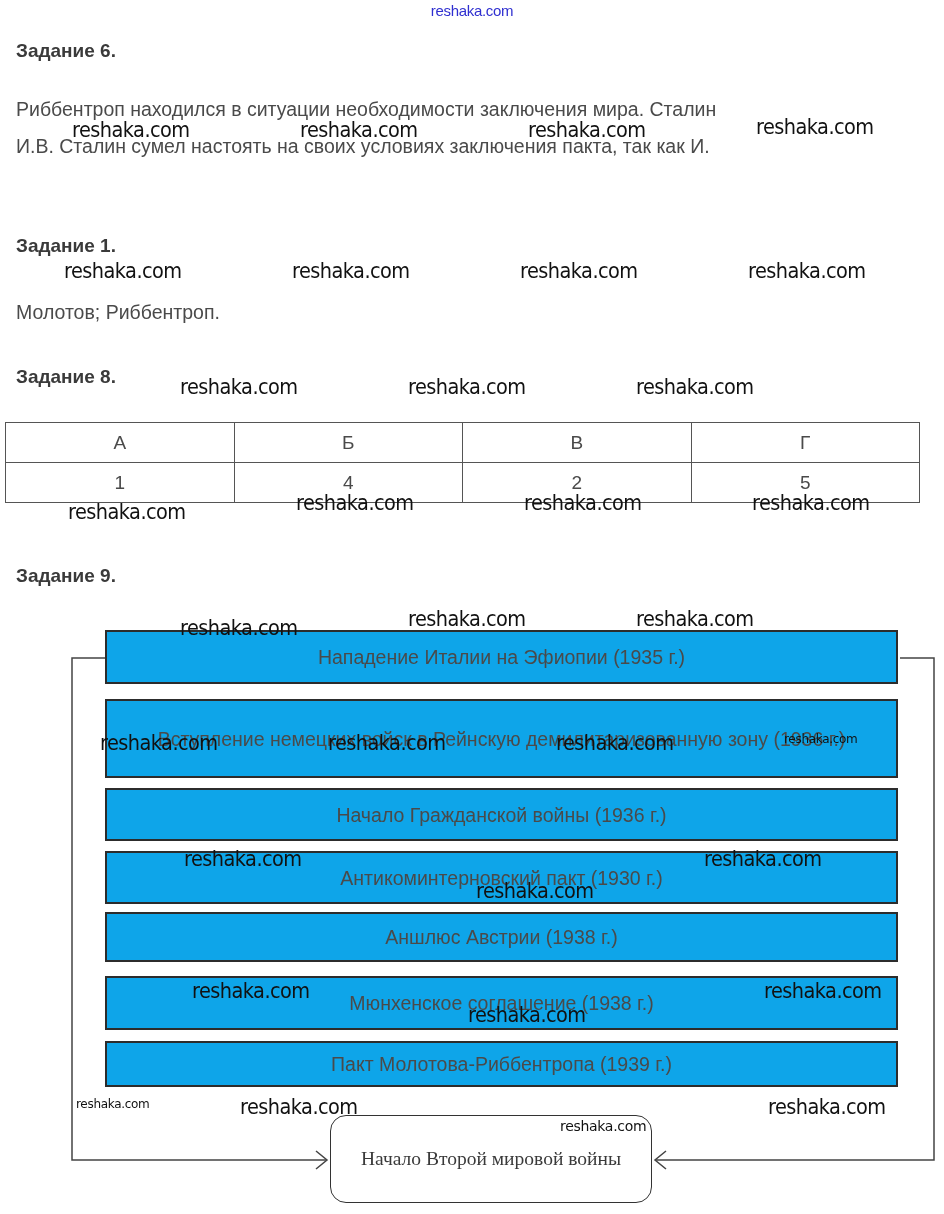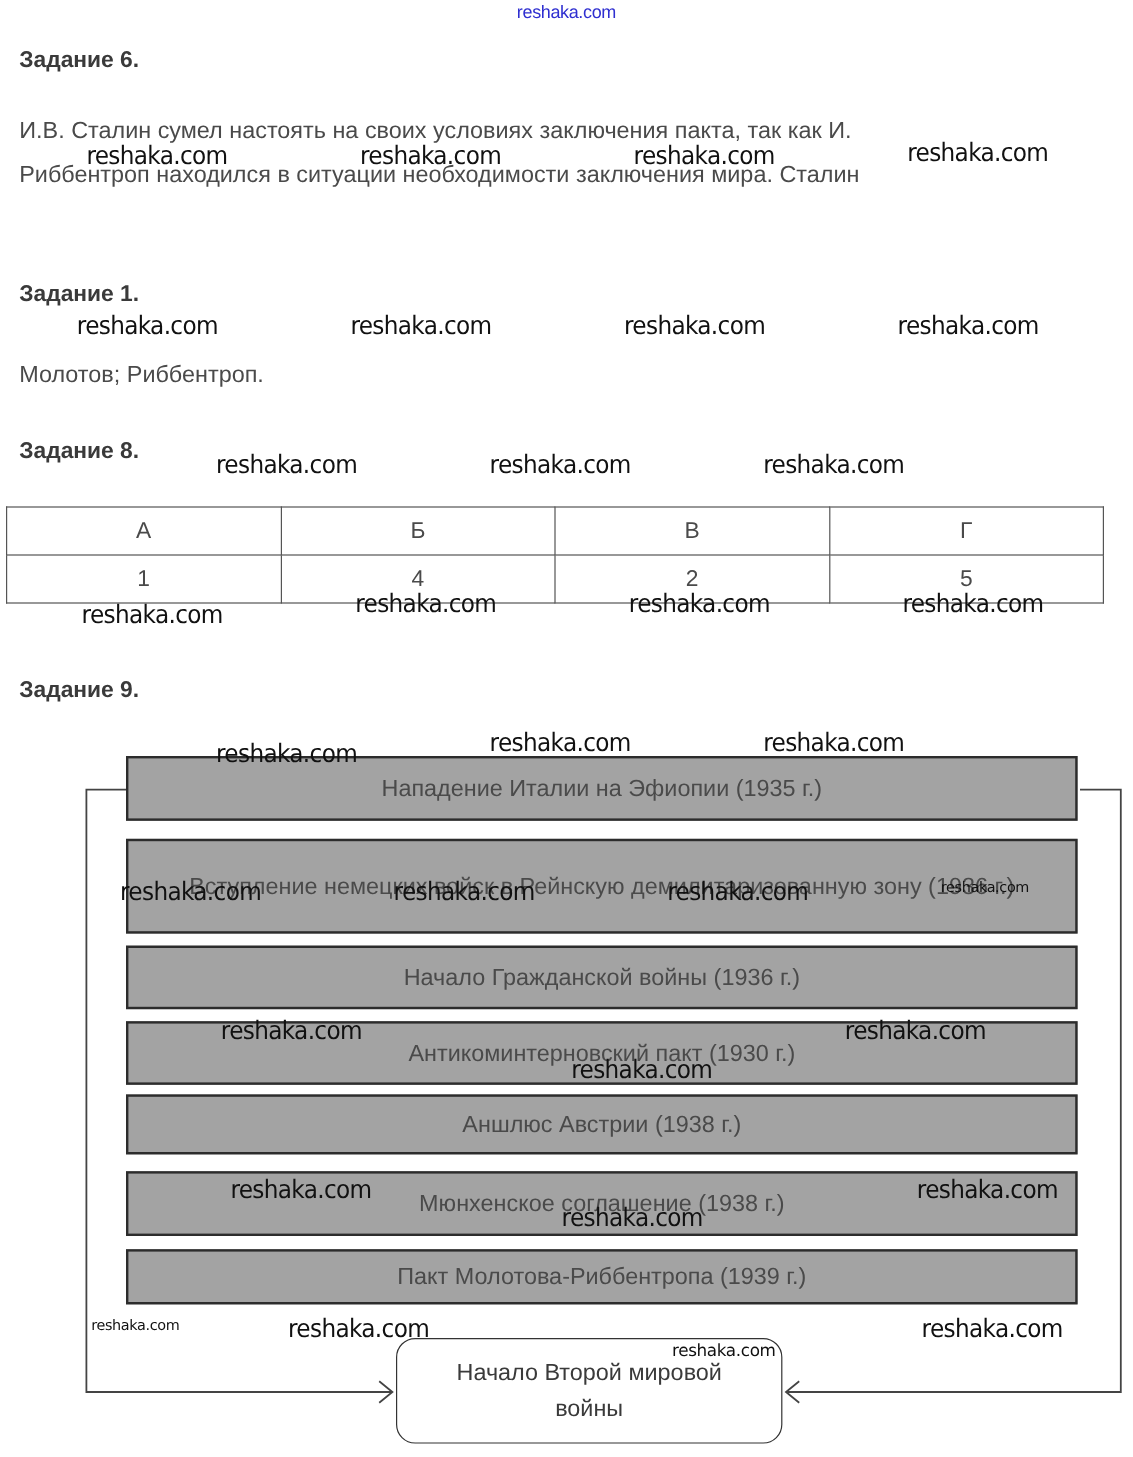--- a/index.html
+++ b/index.html
@@ -6,37 +6,37 @@
   body { width:944px; height:1214px; position:relative; overflow:hidden;
          font-family:"Liberation Sans", sans-serif; color:#3a3a3a; }
   .abs { position:absolute; }
   .top-wm { left:0; width:944px; top:2px; text-align:center; font-size:15px; color:#2f2fd0; letter-spacing:-0.3px; }
   .heading { font-size:19px; font-weight:bold; color:#3a3a3a; left:16px; }
   .para { font-size:19.5px; color:#4a4a4a; left:16px; line-height:37px; width:900px; }
   .wm { font-family:"DejaVu Sans", sans-serif; font-size:21px; color:#111; white-space:nowrap; letter-spacing:-0.6px; transform:scaleX(0.92); transform-origin:left; }
   .wm-small { font-family:"DejaVu Sans", sans-serif; font-size:12px; color:#111; white-space:nowrap; letter-spacing:-0.3px; }
   table.answers { position:absolute; left:5px; top:422px; width:915px; border-collapse:collapse; }
   table.answers td { border:1px solid #555; height:39px; text-align:center; font-size:19px; color:#4a4a4a; width:25%; padding:0; }
-  .evbox { position:absolute; left:105px; width:793px; border:2px solid #2c2c2c; background:#a3a3a3;
+  .evbox { position:absolute; left:105px; width:793px; border:2px solid #2c2c2c; background:#0ea5e9;
            display:flex; align-items:center; justify-content:center; text-align:center;
            font-size:19.5px; color:#4a4a4a; box-sizing:border-box; line-height:30px; }
   .final { position:absolute; left:330px; top:1115px; width:322px; height:88px; border:1.5px solid #333;
            border-radius:16px; box-sizing:border-box; display:flex; align-items:center; justify-content:center;
            text-align:center; font-size:19.5px; color:#3a3a3a; line-height:30px; }
   svg.lines { position:absolute; left:0; top:0; }
 </style>
 </head>
 <body>
 
 <div class="abs top-wm">reshaka.com</div>
 
 <div class="abs heading" style="top:40px;">Задание 6.</div>
 <div class="abs para" style="top:91px;">
+  <div>Риббентроп находился в ситуации необходимости заключения мира. Сталин</div>
   <div>И.В. Сталин сумел настоять на своих условиях заключения пакта, так как И.</div>
-  <div>Риббентроп находился в ситуации необходимости заключения мира. Сталин</div>
 </div>
 
 <div class="abs heading" style="top:235px;">Задание 1.</div>
 <div class="abs para" style="top:294px;">Молотов; Риббентроп.</div>
 
 <div class="abs heading" style="top:366px;">Задание 8.</div>
 <table class="answers">
   <tbody>
       <tr>
     <td>А</td>
@@ -78,21 +78,21 @@
     <span>Аншлюс Австрии (1938 г.)</span>
   </div>
 <div class="evbox" style="top:976px; height:54px;justify-content:center;">
     <span>Мюнхенское соглашение (1938 г.)</span>
   </div>
 <div class="evbox" style="top:1041px; height:46px;">
     <span>Пакт Молотова-Риббентропа (1939 г.)</span>
   </div>
 
 <div class="final">
-    <span style="padding:0 20px;">Начало Второй мировой войны</span>
+    <span style="padding:0 20px;font-family:Liberation Serif, serif;">Начало Второй мировой войны</span>
   </div>
 
 <div class="abs wm" style="left:72px; top:118px;">reshaka.com</div>
 <div class="abs wm" style="left:300px; top:118px;">reshaka.com</div>
 <div class="abs wm" style="left:528px; top:118px;">reshaka.com</div>
 <div class="abs wm" style="left:756px; top:115px;">reshaka.com</div>
 
 <div class="abs wm" style="left:64px; top:259px;">reshaka.com</div>
 <div class="abs wm" style="left:292px; top:259px;">reshaka.com</div>
 <div class="abs wm" style="left:520px; top:259px;">reshaka.com</div>

